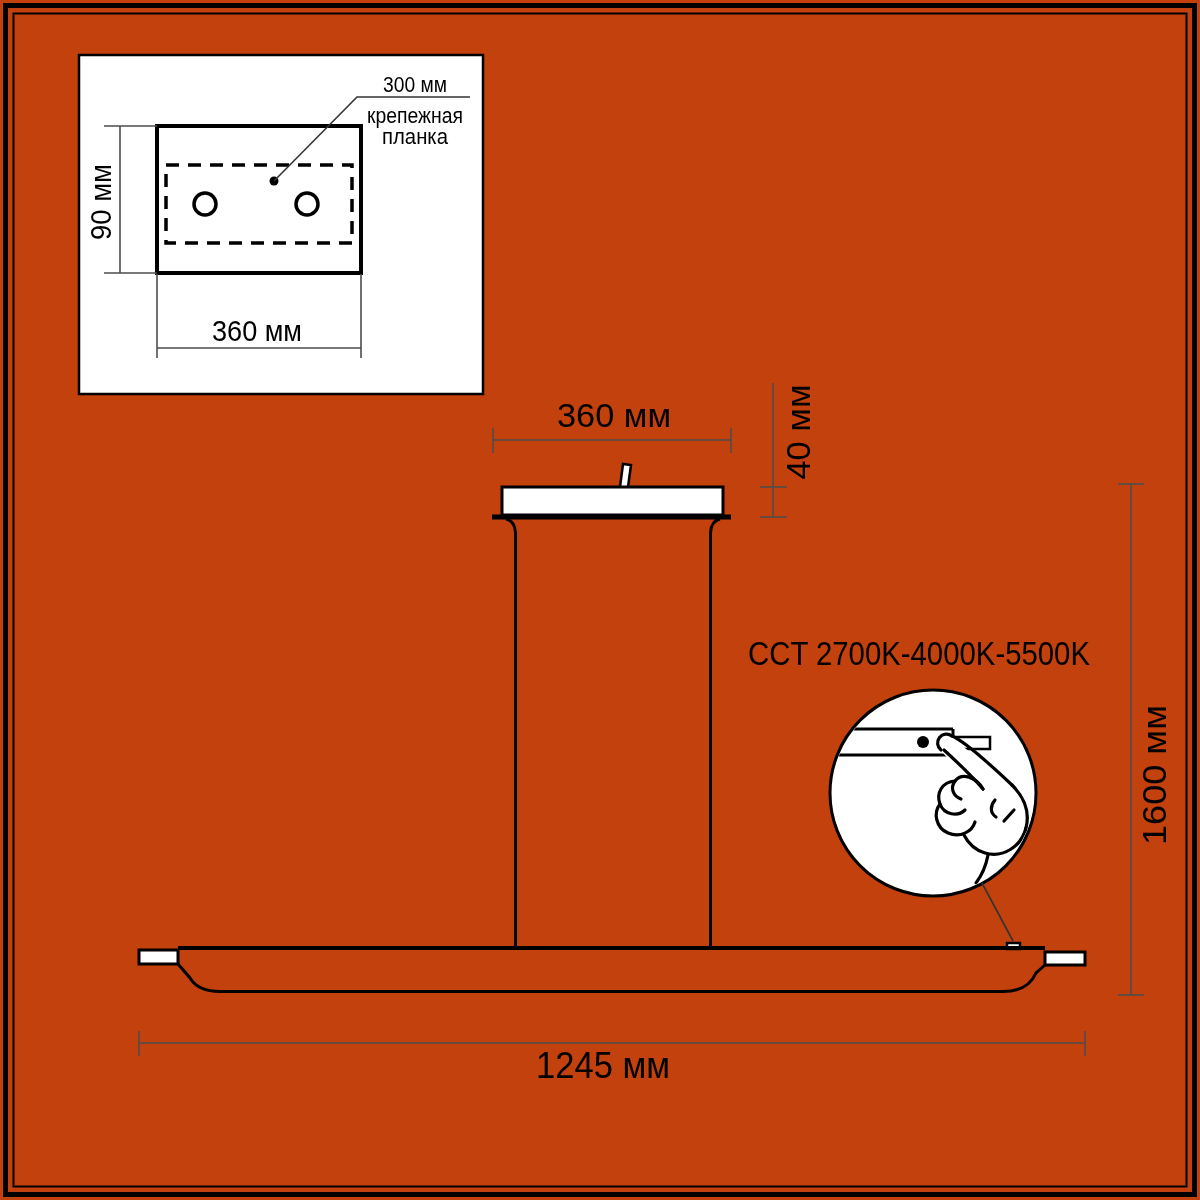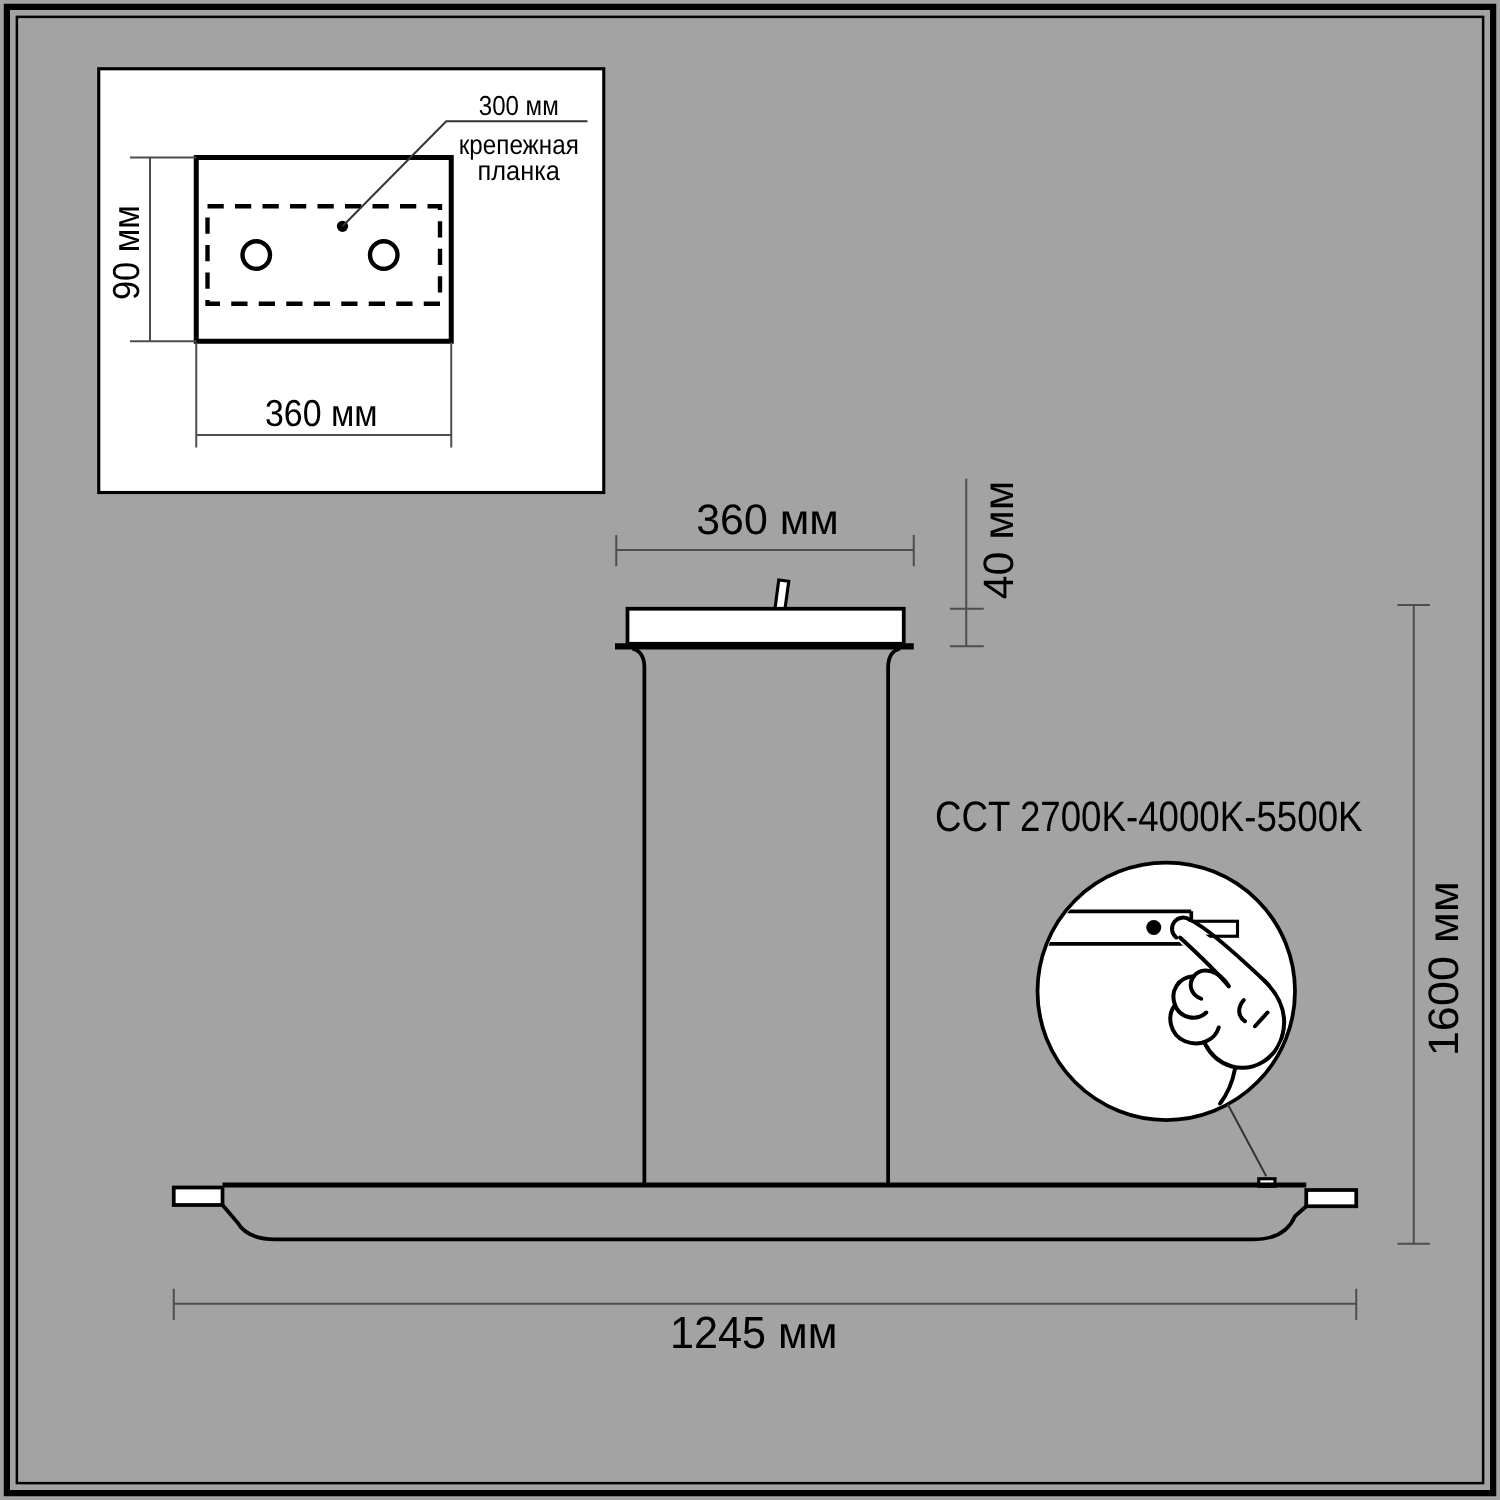--- a/index.html
+++ b/index.html
@@ -1,20 +1,20 @@
 <!DOCTYPE html>
 <html><head>
 <meta charset="utf-8">
 <style>
   html, body { margin: 0; padding: 0; background: #ffffff; }
   .canvas {
     position: relative;
     width: 1200px;
     height: 1200px;
-    background: #a3a3a3;
+    background: #c2410c;
     overflow: hidden;
   }
   svg { display: block; }
   text {
     font-family: "Liberation Sans", sans-serif;
     fill: #000000;
   }
   .dim-label { font-size: 34px; }
   .dim-label-lg { font-size: 36px; }
   .inset-dim-label { font-size: 30px; }

